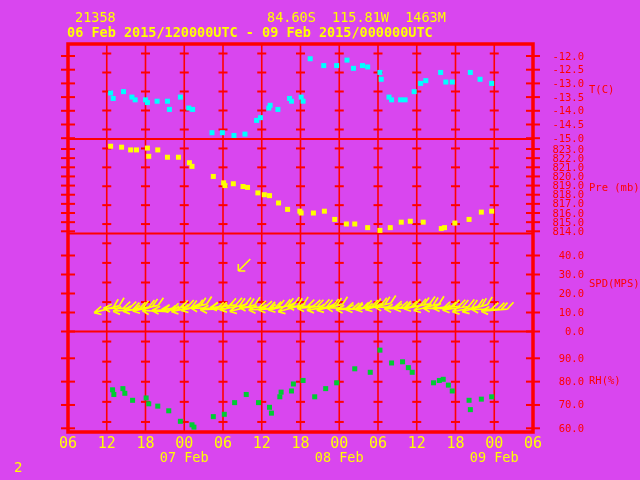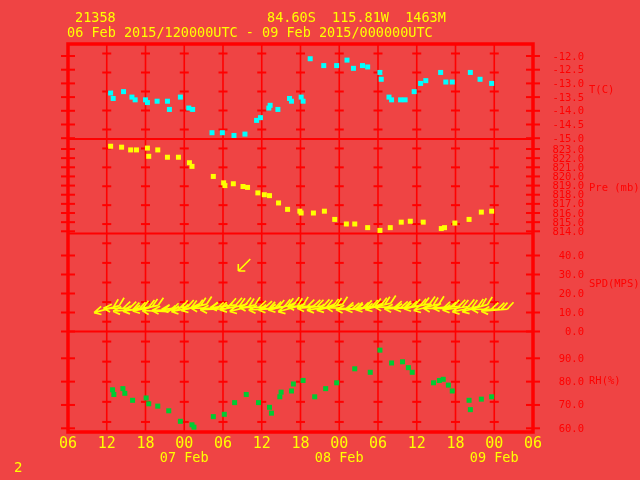--- a/index.html
+++ b/index.html
@@ -1,21 +1,21 @@
 <!DOCTYPE html>
 <html><head>
 <meta charset="utf-8">
 <style>
   html,body{margin:0;padding:0;background:#000;}
-  .screen{position:relative;width:640px;height:480px;background:#ef4444;overflow:hidden;
+  .screen{position:relative;width:640px;height:480px;background:#d946ef;overflow:hidden;
           font-family:"DejaVu Sans Mono", monospace;}
   .hdr{position:absolute;color:#ffff00;font-size:13.5px;line-height:14px;white-space:pre;}
   #hdr-station{left:75px;top:10px;}
   #hdr-location{left:267px;top:10px;text-align:center;}
-  #hdr-period{left:67px;top:25px;}
+  #hdr-period{left:67px;top:25px;font-weight:bold;}
   #page-num{position:absolute;left:14px;top:459px;color:#ffff00;font-size:14px;}
   svg{position:absolute;left:0;top:0;}
   text{font-family:"DejaVu Sans Mono", monospace;}
 </style>
 </head>
 <body>
 
 <div class="screen">
   <div class="hdr" id="hdr-station">21358</div>
   <div class="hdr" id="hdr-location">84.60S  115.81W  1463M</div>

